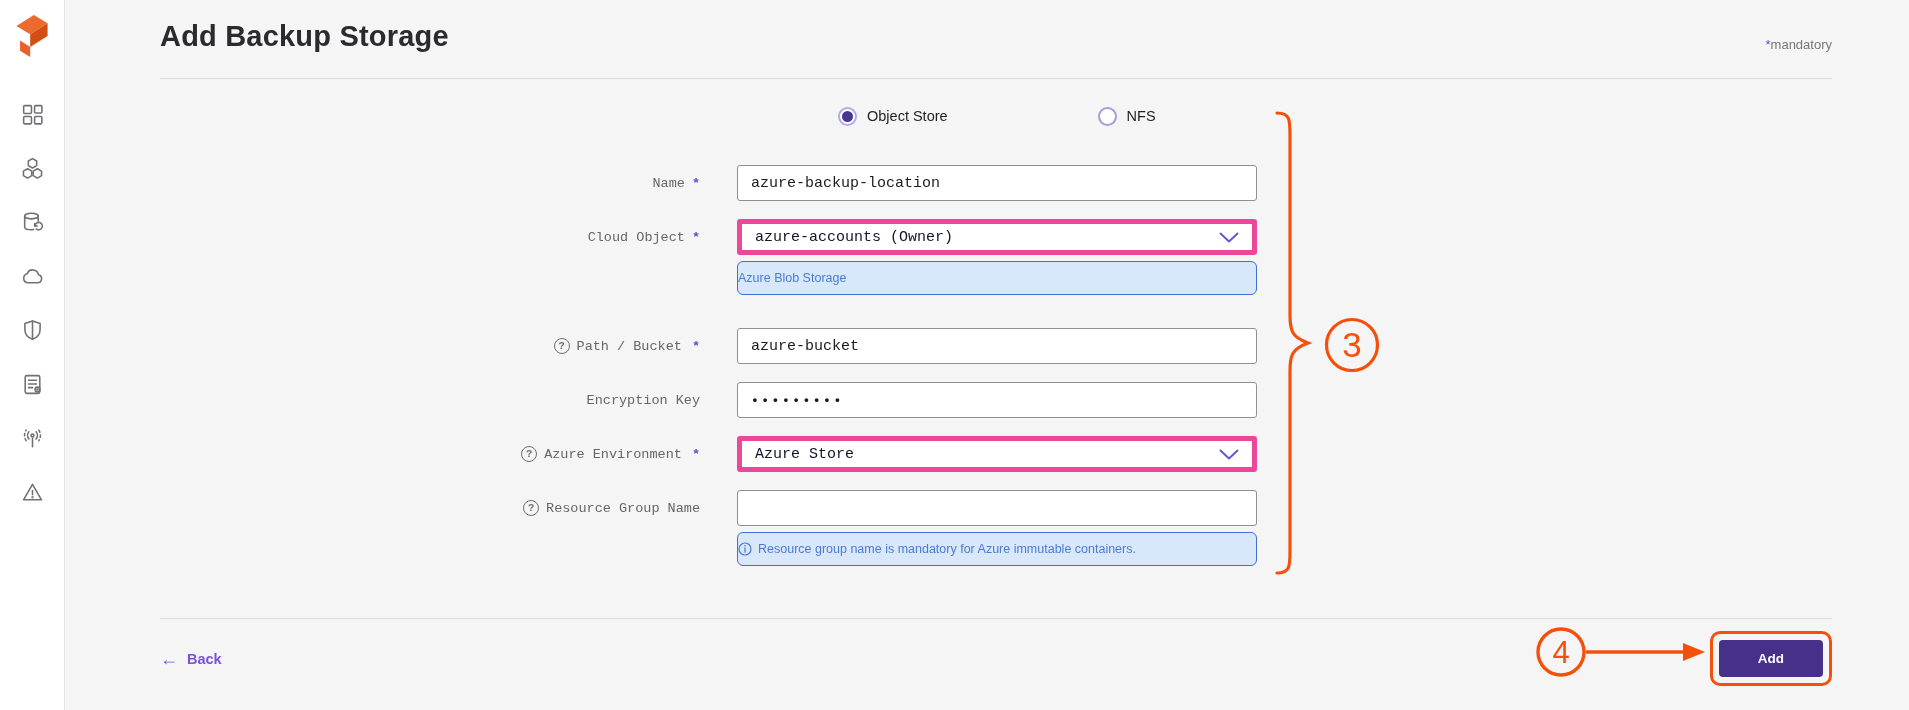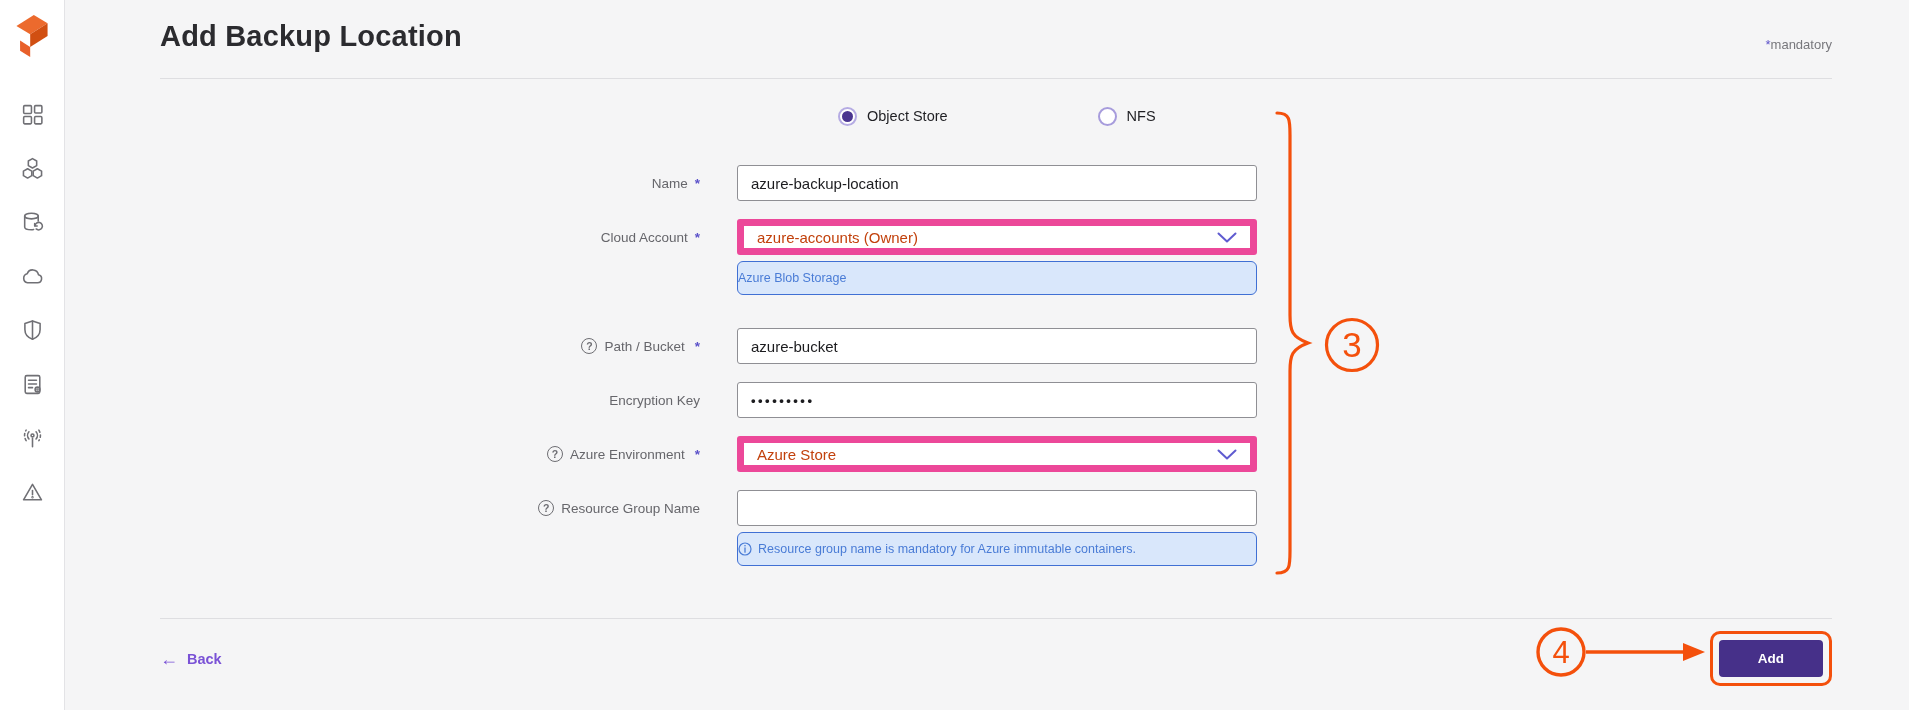--- a/index.html
+++ b/index.html
@@ -29,43 +29,43 @@
   .required-note .ast { color:#5B51C9; }
   .divider { border:none; border-top:1px solid #DEDEE1; margin-top:24px; }
   
   .radio-row { display:flex; align-items:center; gap:150px; margin:26px 0 38px 678px; height:22px; }
   .radio-opt { display:flex; align-items:center; gap:10px; font-size:14.5px; color:#1F1F23; cursor:pointer;justify-content:center; }
   .radio { width:19px; height:19px; border-radius:50%; background:#fff; position:relative; flex:0 0 auto; }
   .radio.unchecked { border:2px solid #A79CDC; }
   .radio.checked { border:2px solid #B5ABE3; }
   .radio.checked::after { content:""; position:absolute; inset:2px; border-radius:50%; background:#4A3590; }
   
-  .row { display:flex; align-items:center; margin-bottom:18px; }
+  .row { display:flex; align-items:center; margin-bottom:18px;font-family:Liberation Mono, monospace; }
   .row.tight { margin-bottom:6px; }
   .flabel {
     width:577px; padding-right:37px; display:flex; justify-content:flex-end;
     align-items:center; gap:7px; font-size:13.5px; color:#66666B;
   }
   .req { color:#5B51C9; font-weight:bold; }
   .req.spaced { margin-left:3px; }
   .help {
     width:16px; height:16px; border-radius:50%; border:1.4px solid #6E6E73;
     color:#6E6E73; font-size:10.5px; font-weight:bold; display:flex;
     align-items:center; justify-content:center; cursor:pointer; flex:0 0 auto;
   }
   .control { width:520px; position:relative; }
   input.text {
     width:520px; height:36px; border:1px solid #8F8F94; border-radius:3px;
     padding:0 13px; font-size:15px; color:#1C1C1F; background:#fff; font-family:inherit;
   }
   input.masked { font-weight:bold; font-size:13px; letter-spacing:2.5px; }
   .select {
-    width:520px; height:36px; border:7px solid #ec4899; border-radius:3px;
+    width:520px; height:36px; border:5px solid #ec4899; border-radius:3px;
     padding:0 13px; background:#fff; display:flex; align-items:center;
-    justify-content:space-between; font-size:15px; color:#c2410c; cursor:pointer;
+    justify-content:space-between; font-size:15px; color:#0f172a; cursor:pointer;
   }
   .chev { width:20px; height:11px; }
   .chev path { stroke:#5F5BD0; stroke-width:2; fill:none; stroke-linecap:round; stroke-linejoin:round; }
   .info-row { margin-left:577px; margin-bottom:33px; }
   .info-box {
     width:520px; border:1.5px solid #4070D4; background:#D9E7FB; border-radius:6px;
     padding:8px 0; font-size:12.5px; color:#4A7CD6; display:flex; align-items:center; gap:6px;
     line-height:16px;
   }
   .info-i { width:14px; height:14px; flex:0 0 auto; }
@@ -155,21 +155,21 @@
         <circle cx="12" cy="16.6" r="0.4"></circle>
       </svg>
     </div>
   </div>
 </div>
 
 <div class="main">
   <div class="content">
 
     <div class="page-header">
-      <div class="page-title">Add Backup Location</div>
+      <div class="page-title">Add Backup Storage</div>
       <div class="required-note"><span class="ast">*</span><span>mandatory</span></div>
     </div>
     <hr class="divider">
 
     <div class="radio-row">
       <div class="radio-opt">
         <span class="radio checked"></span>
         <span>Object Store</span>
       </div>
       <div class="radio-opt">
@@ -183,21 +183,21 @@
         <span>Name</span>
           <span class="req">*</span>
       </div>
       <div class="control">
         <input class="text" type="text" value="azure-backup-location" style="">
       </div>
     </div>
 
     <div class="row tight">
       <div class="flabel">
-        <span>Cloud Account</span>
+        <span>Cloud Object</span>
           <span class="req">*</span>
       </div>
       <div class="control">
         <div class="select">
           <span>azure-accounts (Owner)</span>
           <svg class="chev" viewBox="0 0 20 11">
               <path d="M1.5 1.5l8.5 8 8.5-8"></path>
             </svg>
         </div>
       </div>

